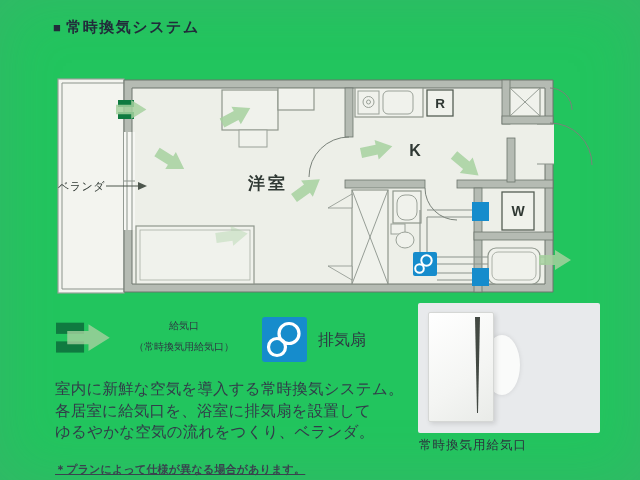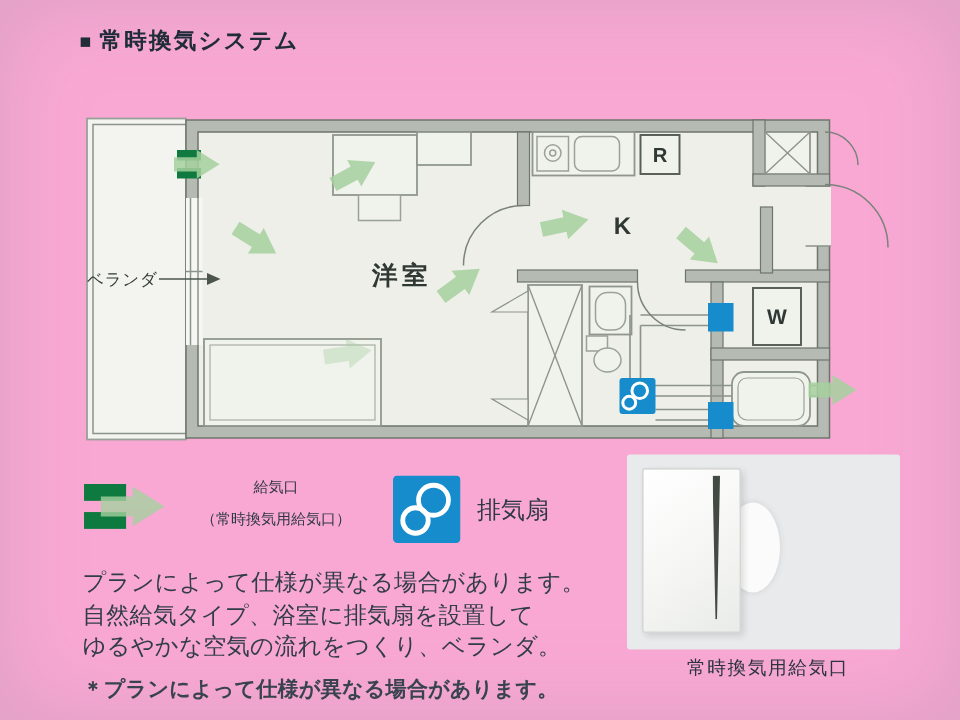--- a/index.html
+++ b/index.html
@@ -1,18 +1,18 @@
 <!DOCTYPE html>
 <html><head>
 <meta charset="utf-8">
 <style>
   html,body{margin:0;padding:0;background:#d8dbde;}
   .page{
     position:relative;width:640px;height:480px;overflow:hidden;
-    background:#f9a8d4;
+    background:#22c55e;
     font-family:"Liberation Sans","DejaVu Sans",sans-serif;
     box-shadow:inset 0 0 60px rgba(120,130,142,.22);
   }
   .title{position:absolute;left:53px;top:18px;font-size:15px;font-weight:bold;
          color:#212c3a;letter-spacing:1.5px;}
   .t-marker{margin-right:4px;font-size:13px;}
   svg.plan{position:absolute;left:50px;top:68px;width:560px;height:250px;}
   svg text{font-family:"Liberation Sans","DejaVu Sans",sans-serif;}
   .floor{fill:#edefe8;}
   .balcony-floor{fill:#f3f4ef;stroke:#98a098;stroke-width:1.2;}
@@ -30,34 +30,34 @@
   .flow{opacity:.85;}
   
   .lg-supply{position:absolute;left:56px;top:318px;width:58px;height:43px;}
   .lg-supply-text{position:absolute;left:134px;top:315px;font-size:10px;
                   color:#2e3842;line-height:21px;text-align:center;}
   .lg-exhaust{position:absolute;left:262px;top:317px;width:45px;height:45px;}
   .lg-exhaust-text{position:absolute;left:318px;top:330px;font-size:16px;color:#2e3842;}
   
   .desc{position:absolute;left:55px;top:378px;font-size:15.5px;line-height:21.5px;
         color:#323c49;letter-spacing:.2px;}
-  .desc .note{font-size:14px;font-weight:600;margin-top:6px;color:#39434e;}
+  .desc .note{font-size:11px;font-weight:600;margin-top:16px;color:#39434e;text-decoration:underline;}
   
   .photo{position:absolute;left:418px;top:303px;width:182px;height:130px;
          background:#e8eaec;border-radius:2px;}
   .ph-disc{position:absolute;left:66px;top:32px;width:36px;height:60px;border-radius:50%;
            background:#fafbfa;box-shadow:0 0 5px rgba(0,0,0,.10);}
   .ph-panel{position:absolute;left:10px;top:9px;width:64px;height:108px;
             background:linear-gradient(145deg,#ffffff 0%,#f4f5f3 60%,#e9ebe8 100%);
             border:1px solid #d5d7d5;border-radius:2px;
             box-shadow:2px 2px 5px rgba(0,0,0,.12);}
   .ph-slit{position:absolute;left:57px;top:14px;width:5px;height:96px;background:#434943;
            clip-path:polygon(0 0,100% 0,60% 100%,40% 100%);}
   .photo-caption{position:absolute;left:419px;top:437px;font-size:12.5px;
-                 color:#2b333d;letter-spacing:1px;margin-left:39px;}
+                 color:#2b333d;letter-spacing:1px;}
 </style>
 </head>
 <body>
 
 <div class="page">
 
   <div class="title">
     <span class="t-marker">■</span><span>常時換気システム</span>
   </div>
 
@@ -221,22 +221,22 @@
   </div>
 
   <svg class="lg-exhaust" viewBox="0 0 45 45">
     <rect x="0" y="0" width="45" height="45" rx="3" fill="#168ccc"></rect>
     <circle cx="27" cy="16.5" r="10" fill="none" stroke="#ffffff" stroke-width="3.2"></circle>
     <circle cx="15" cy="30" r="8.5" fill="none" stroke="#ffffff" stroke-width="3.2"></circle>
   </svg>
   <div class="lg-exhaust-text">排気扇</div>
 
   <div class="desc">
-    <div>プランによって仕様が異なる場合があります。</div>
-    <div>自然給気タイプ、浴室に排気扇を設置して</div>
+    <div>室内に新鮮な空気を導入する常時換気システム。</div>
+    <div>各居室に給気口を、浴室に排気扇を設置して</div>
     <div>ゆるやかな空気の流れをつくり、ベランダ。</div>
     <div class="note">＊プランによって仕様が異なる場合があります。</div>
   </div>
 
   <div class="photo">
     <div class="ph-disc"></div>
     <div class="ph-panel"></div>
     <div class="ph-slit"></div>
   </div>
   <div class="photo-caption">常時換気用給気口</div>

